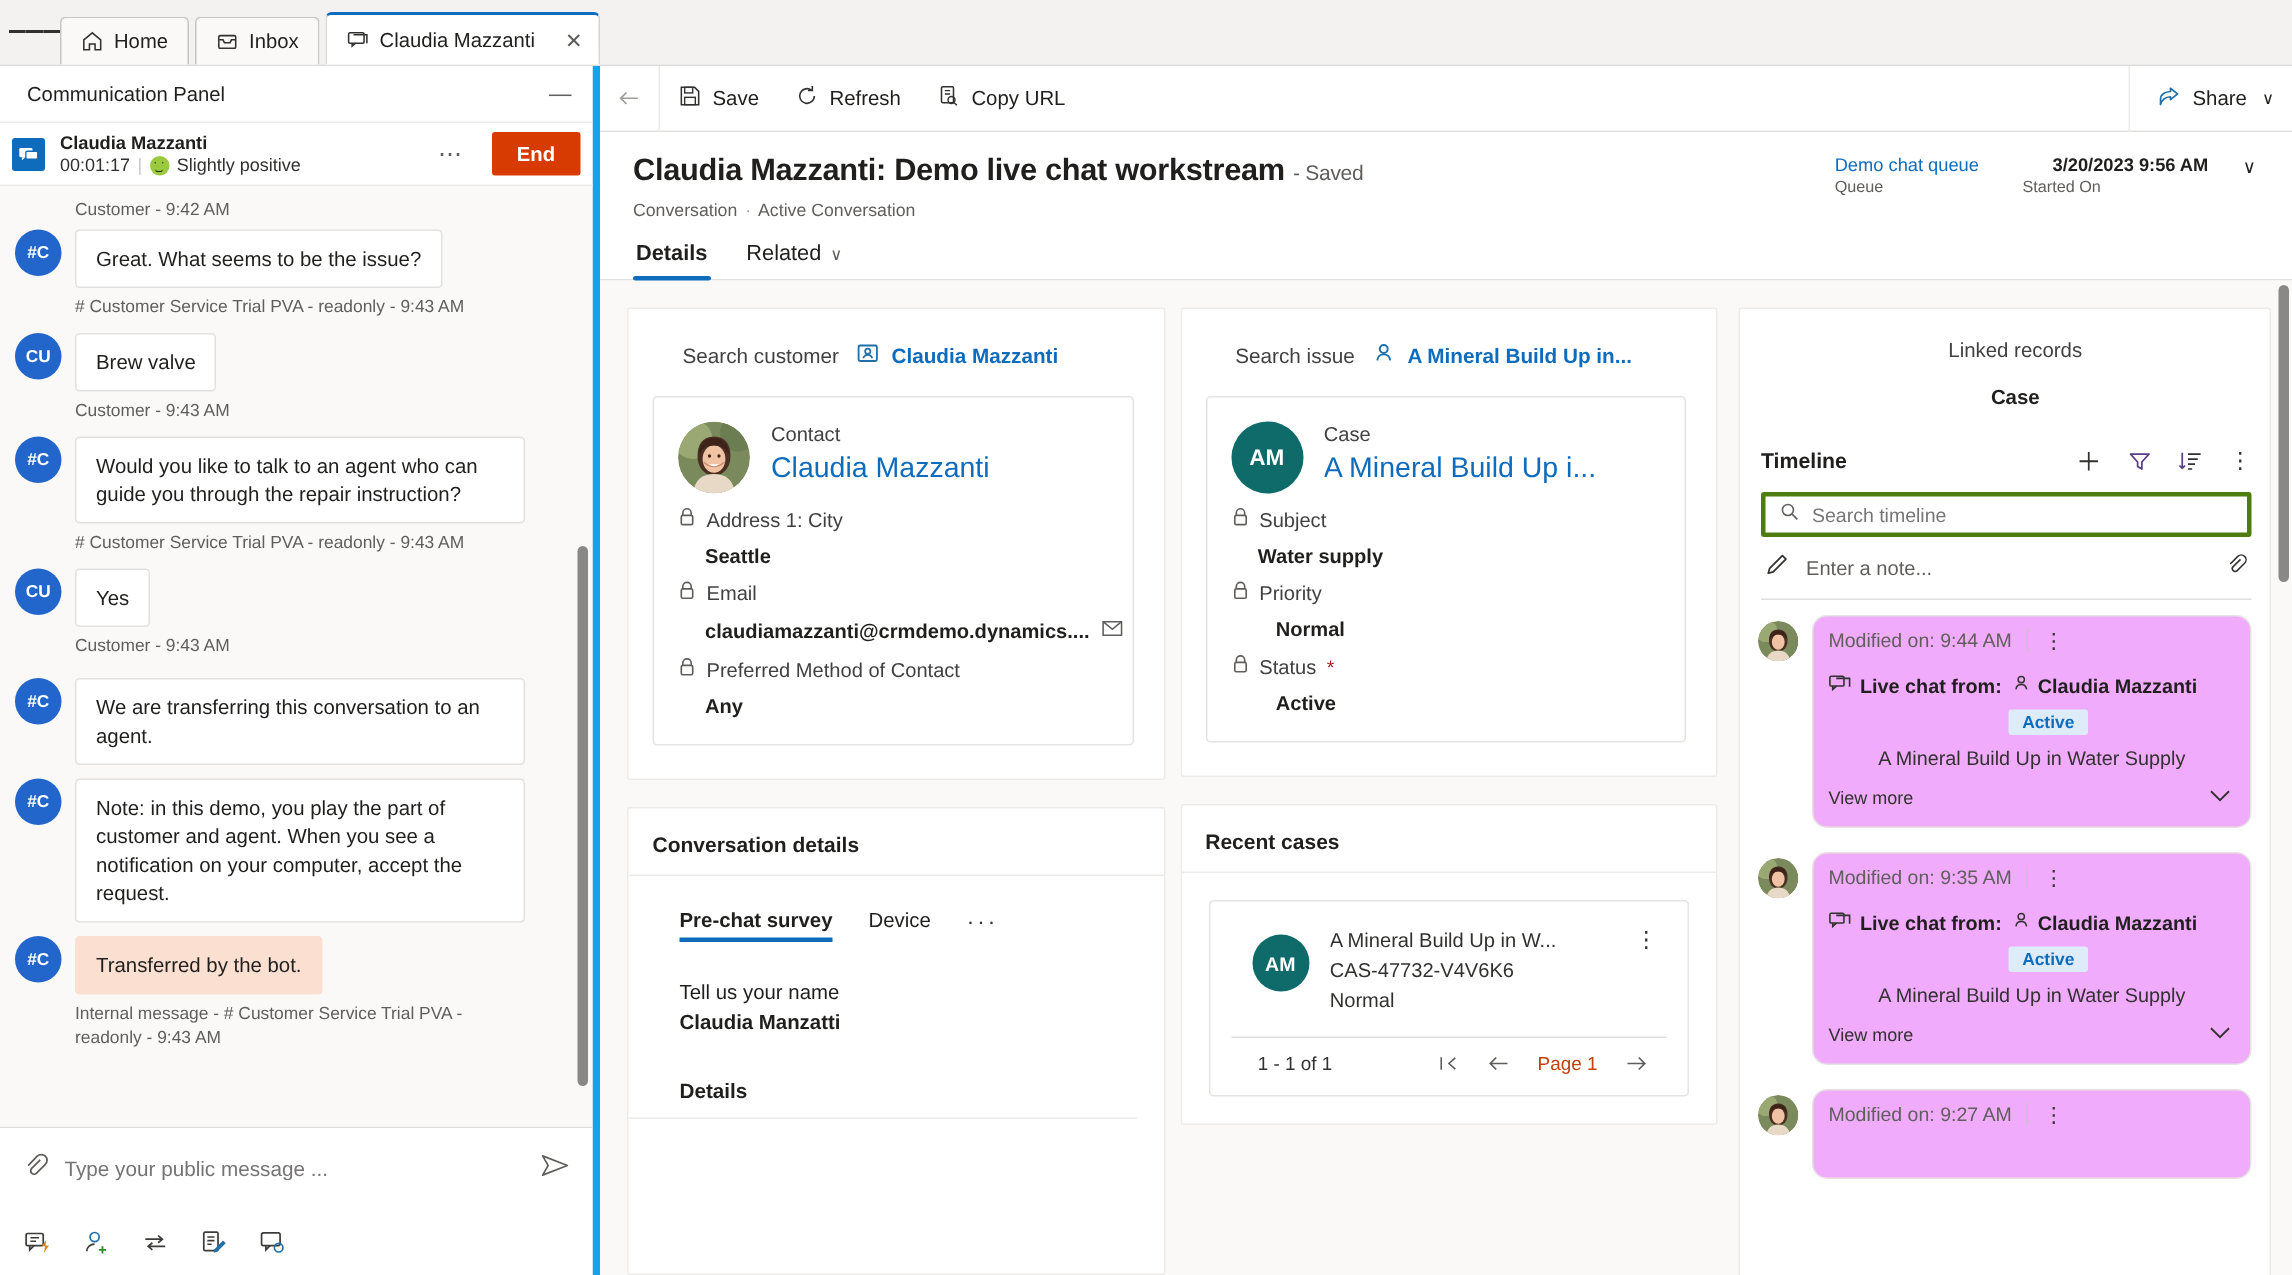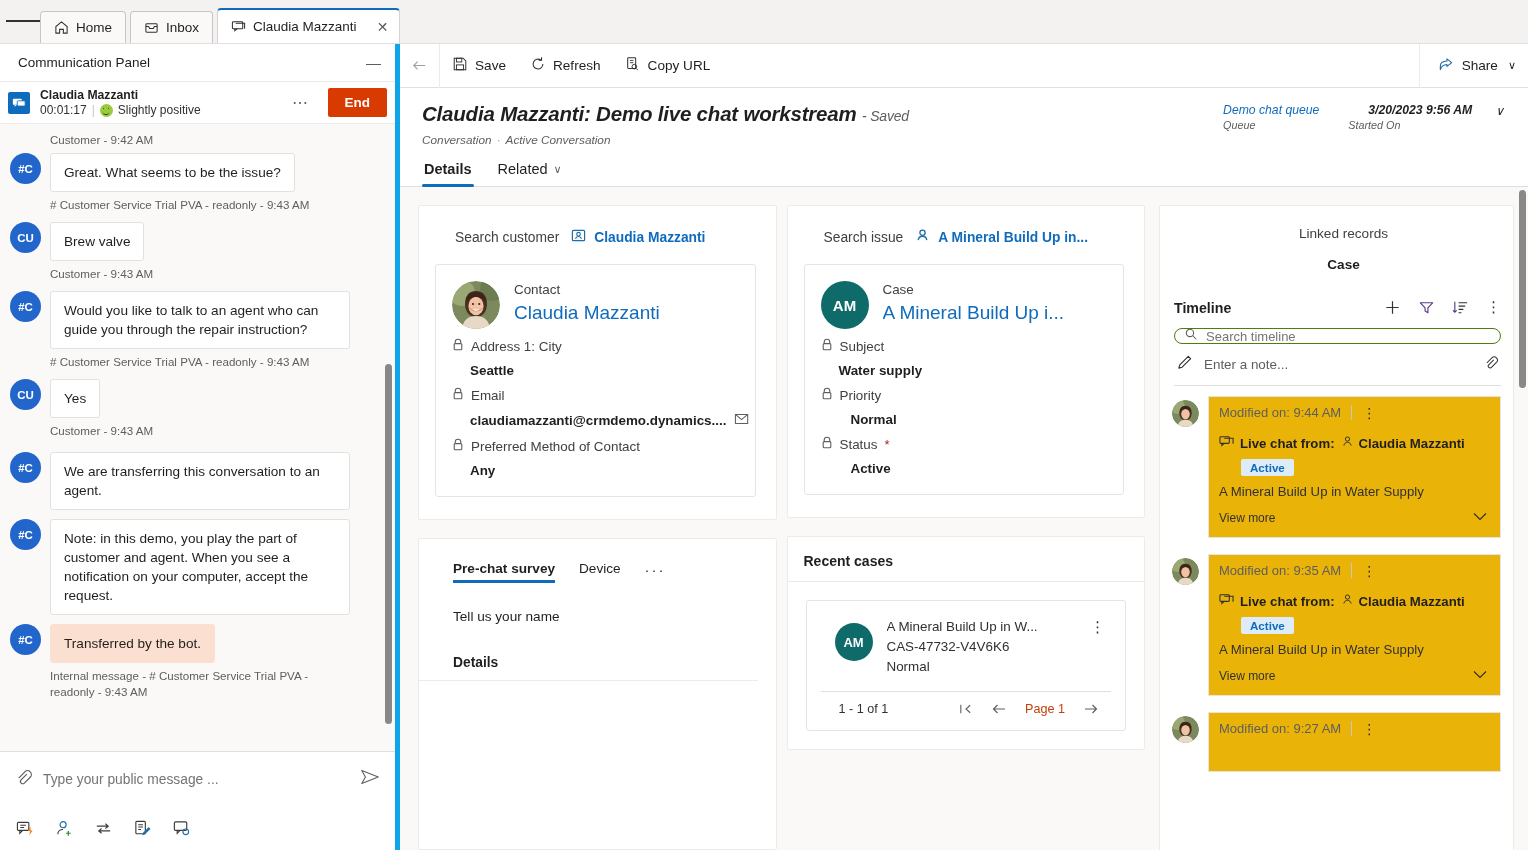--- a/index.html
+++ b/index.html
@@ -80,21 +80,21 @@
   
   .main { flex: 1 1 auto; display: flex; flex-direction: column; min-width: 0; background: #ffffff; }
   .cmdbar { height: 44px; flex: 0 0 44px; display: flex; align-items: center; border-bottom: 1px solid #e1dfdd; background: #ffffff; }
   .backbtn { width: 40px; height: 44px; display:flex; align-items:center; justify-content:center; color:#a19f9d; cursor:pointer; border-right:1px solid #edebe9;}
   .cmd { display: flex; align-items: center; gap: 7px; padding: 0 12px; height: 44px; font-size: 13.6px;
          color: #201f1e; cursor: pointer; }
   .cmd-spacer { flex: 1 1 auto; }
   .cmd-right { display:flex; align-items:center; height:44px; border-left:1px solid #edebe9; padding-left: 6px; }
   .cmd .chev { color:#201f1e; font-size:11px; margin-left:3px;}
 
-  .recordhead { padding: 14px 0 0 22px; position: relative; font-style: italic; }
+  .recordhead { padding: 14px 0 0 22px; position: relative; }
   .rec-title { font-size: 20.5px; font-weight: 600; color: #201f1e; letter-spacing: -0.2px; }
   .rec-title .saved { font-size: 14px; font-weight: 400; color: #605e5c; }
   .rec-crumb { font-size: 11.8px; color: #605e5c; margin-top: 7px; }
   .rec-crumb .dot { color:#a19f9d; padding:0 2px;}
   .rec-right { position: absolute; right: 18px; top: 14px; display: flex; align-items: flex-start; gap: 0; }
   .rec-field { padding: 0 14px; border-right: 1px solid transparent; }
   .rec-field .v { font-size: 12.2px; color: #0f6cbd; line-height: 16px; white-space:nowrap; }
   .rec-field .v.dark { color: #201f1e; font-weight: 600; margin-left: 20px; }
   .rec-field .l { font-size: 10.8px; color: #605e5c; line-height: 15px; }
   .rec-chev { color: #201f1e; font-size: 12px; padding: 2px 6px 0 8px; cursor: pointer; }
@@ -153,30 +153,30 @@
   .rc-pager .pgnum { color:#c2410c; }
 
   
   .linked { display: flex; align-items: center; gap: 16px; padding: 20px 0 0 14px; flex-direction: column; }
   .linked .lbl { font-size: 13.6px; color: #424141; }
   .linked .sel { font-size: 13.6px; font-weight: 700; color: #201f1e; cursor: pointer; }
   .tl-head { display: flex; align-items: flex-end; padding: 26px 12px 0 14px; }
   .tl-title { font-size: 14.2px; font-weight: 600; color: #201f1e; flex: 1 1 auto; }
   .tl-acts { display: flex; align-items: center; gap: 17px; }
   .tl-acts .a { cursor: pointer; color: #323130; display:flex; align-items:center;}
-  .tl-search { margin: 12px 12px 0 14px; border: 1px solid #4d7c0f; border-radius: 12px; height: 16px;
+  .tl-search { margin: 12px 12px 0 14px; border: 3px solid #4d7c0f; border-radius: 2px; height: 30px;
                display: flex; align-items: center; gap: 8px; padding: 0 9px; }
   .tl-search input { border: none; outline: none; font-size: 13px; color: #605e5c; flex: 1 1 auto; font-family: inherit; background: transparent; }
   .tl-note { margin: 0 12px 0 14px; height: 42px; display: flex; align-items: center; gap: 11px;
              border-bottom: 1px solid #e1dfdd; padding: 0 2px; }
   .tl-note .txt { flex: 1 1 auto; font-size: 13.4px; color: #605e5c; }
 
   .tl-item { display: flex; align-items: flex-start; gap: 9px; padding: 10px 12px 0 12px; }
   .tl-av { width: 27px; height: 27px; border-radius: 50%; flex: 0 0 27px; overflow: hidden; margin-top: 4px;}
-  .tl-box { flex: 1 1 auto; min-width: 0; border: 1px solid #e6e4e2; border-radius: 0; background: #eab308; }
+  .tl-box { flex: 1 1 auto; min-width: 0; border: 1px solid #e6e4e2; border-radius: 10px; background: #f0abfc; text-align: center; }
   .tl-box-head { display: flex; align-items: center; padding: 8px 10px 4px 10px; }
   .tl-box-head .mod { font-size: 13px; color: #605e5c; border-right: 1px solid #c8c6c4; padding-right: 10px; }
   .tl-box-head .kb { color: #323130; font-size: 14px; padding-left: 10px; cursor: pointer; line-height:1;}
   .tl-box-body { padding: 10px 10px 10px 10px; }
   .tl-from { font-size: 13.2px; font-weight: 700; color: #201f1e; display: flex; align-items: center; gap: 6px; line-height:18px;}
   .tl-from .pn { display:flex; align-items:center; gap:5px;}
   .badge { display: inline-block; background: #deecf9; color: #0f6cbd; font-size: 11.6px; font-weight: 600;
            padding: 2px 9px; border-radius: 2px; margin: 5px 0 0 22px; }
   .tl-desc { font-size: 13.2px; color: #323130; line-height: 20px; padding-top: 6px; }
   .tl-more { display: flex; align-items: center; justify-content: space-between; padding: 9px 2px 2px 0; cursor: pointer; }
@@ -552,27 +552,29 @@
                   <span>Preferred Method of Contact</span>
                 </div>
                 <div class="v">
                   <span>Any</span>
                 </div>
               </div>
             </div>
           </div>
 
           <div class="card" style="flex:1 1 auto;">
+            <div class="sec-title">Conversation details</div>
             <div class="subtabs">
               <div class="stab active">Pre-chat survey</div>
               <div class="stab">Device</div>
               <div class="stab dots">···</div>
             </div>
             <div class="survey">
               <div class="q">Tell us your name</div>
+              <div class="a">Claudia Manzatti</div>
             </div>
             <div class="details-head">Details</div>
           </div>
         </div>
 
         <div class="col-mid">
           <div class="card">
             <div class="searchrow">
               <span class="lbl">Search issue</span>
               <span class="val">

